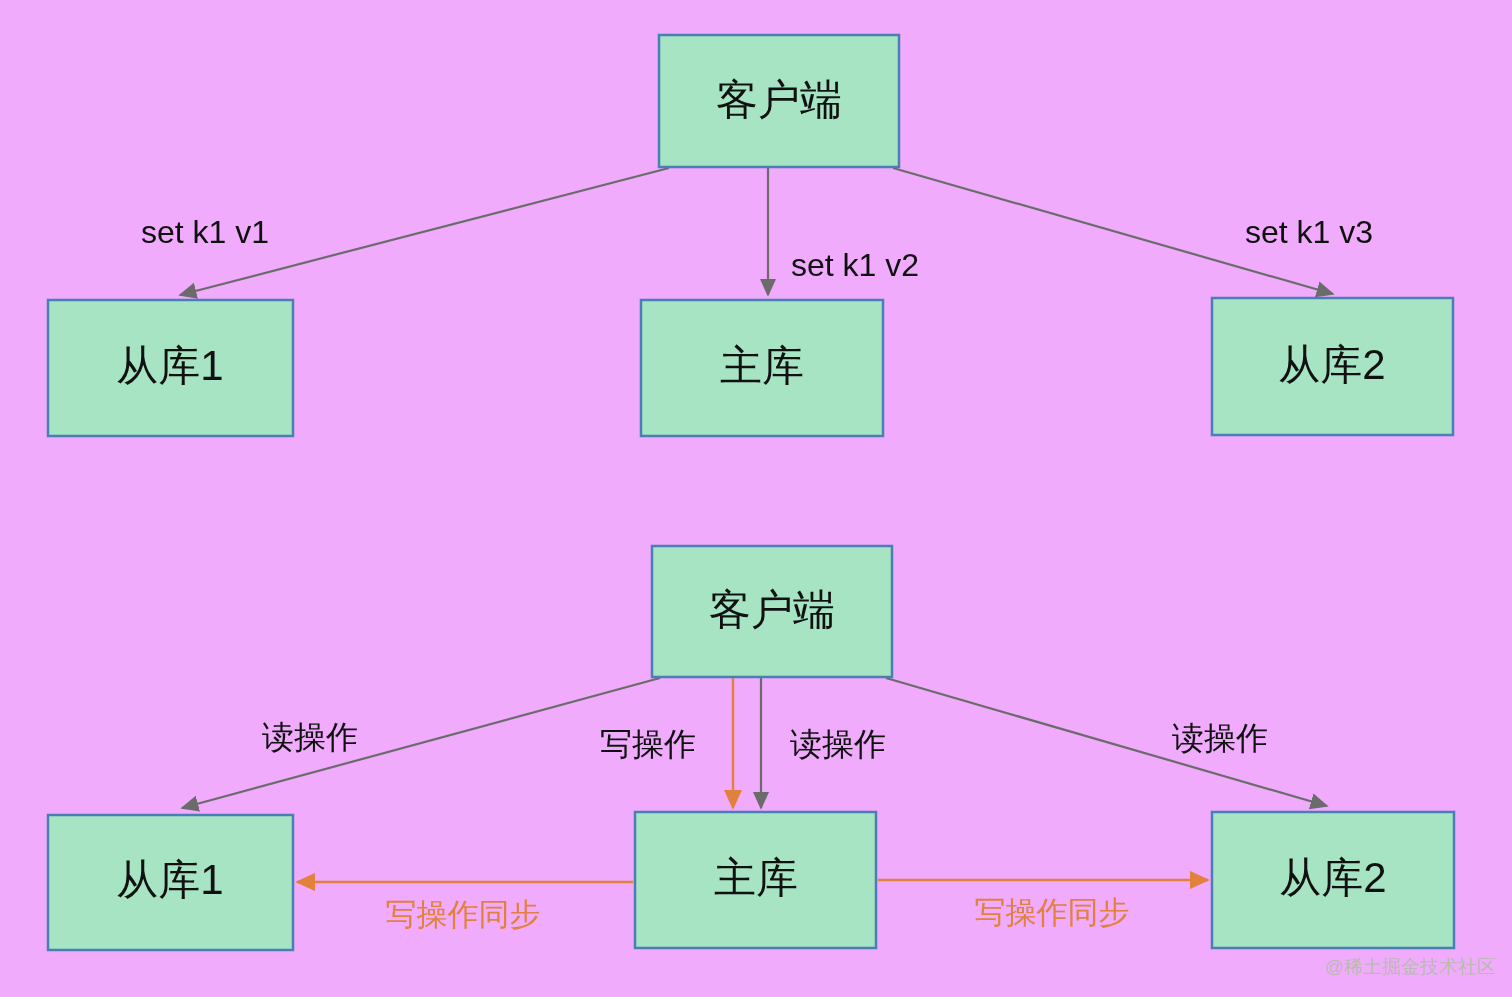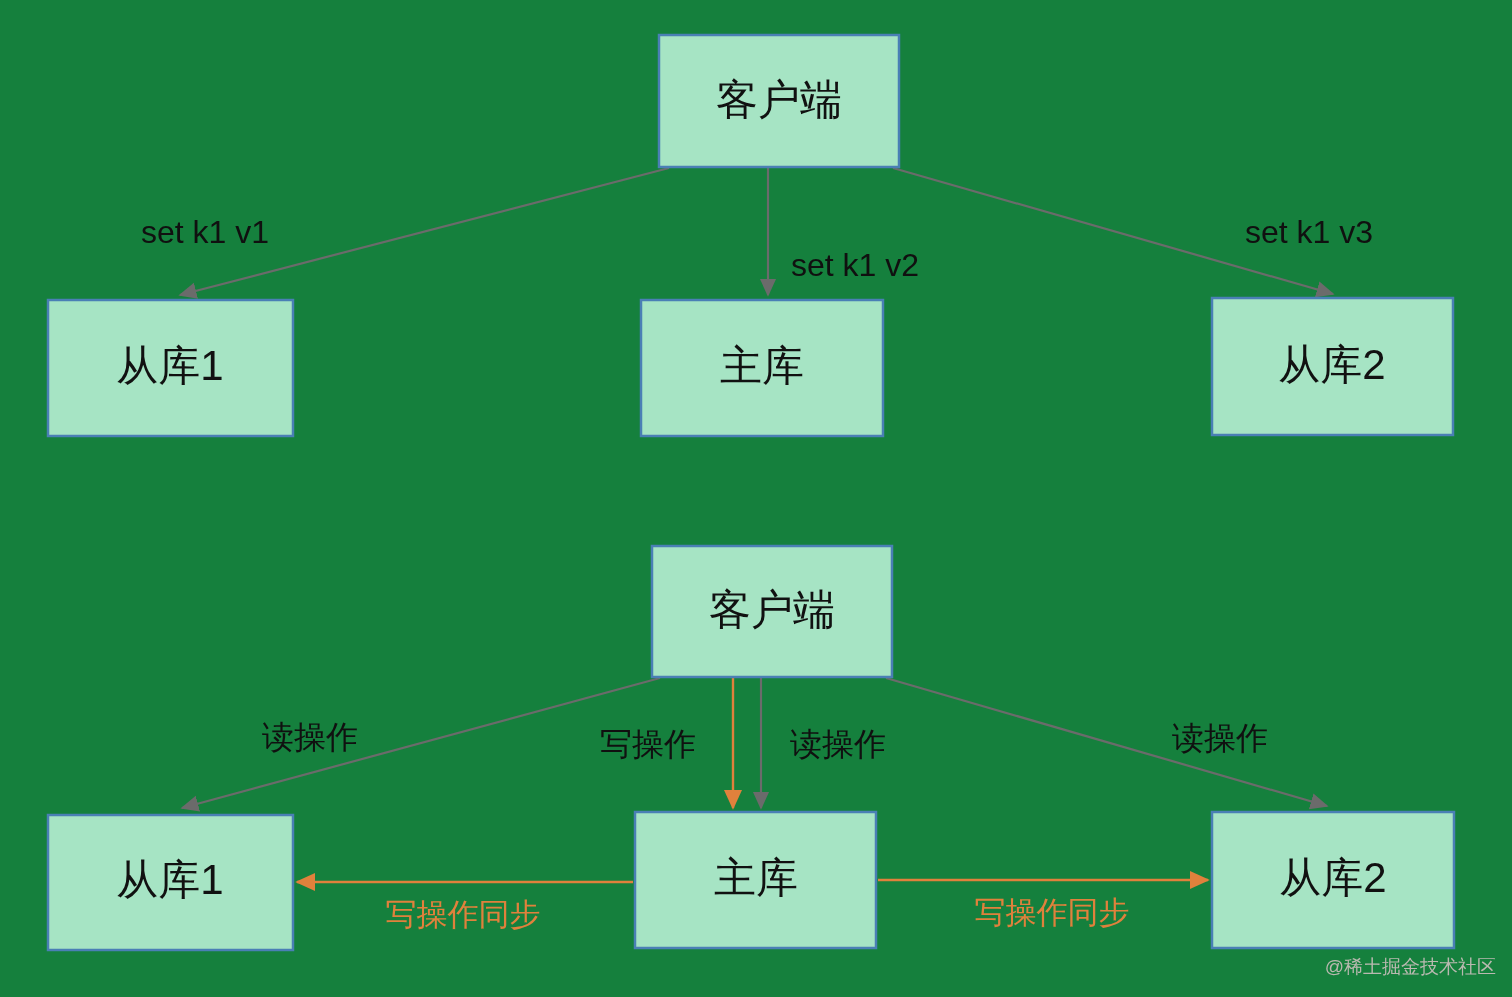--- a/index.html
+++ b/index.html
@@ -4,21 +4,21 @@
 <style>
   html, body {
     margin: 0;
     padding: 0;
     background: #f3f8ea;
   }
   #canvas {
     position: relative;
     width: 1512px;
     height: 997px;
-    background: #15803d;
+    background: #f0abfc;
     overflow: hidden;
     font-family: "Liberation Sans", "DejaVu Sans", sans-serif;
   }
   svg.diagram {
     position: absolute;
     top: 0;
     left: 0;
     width: 1512px;
     height: 997px;
   }

